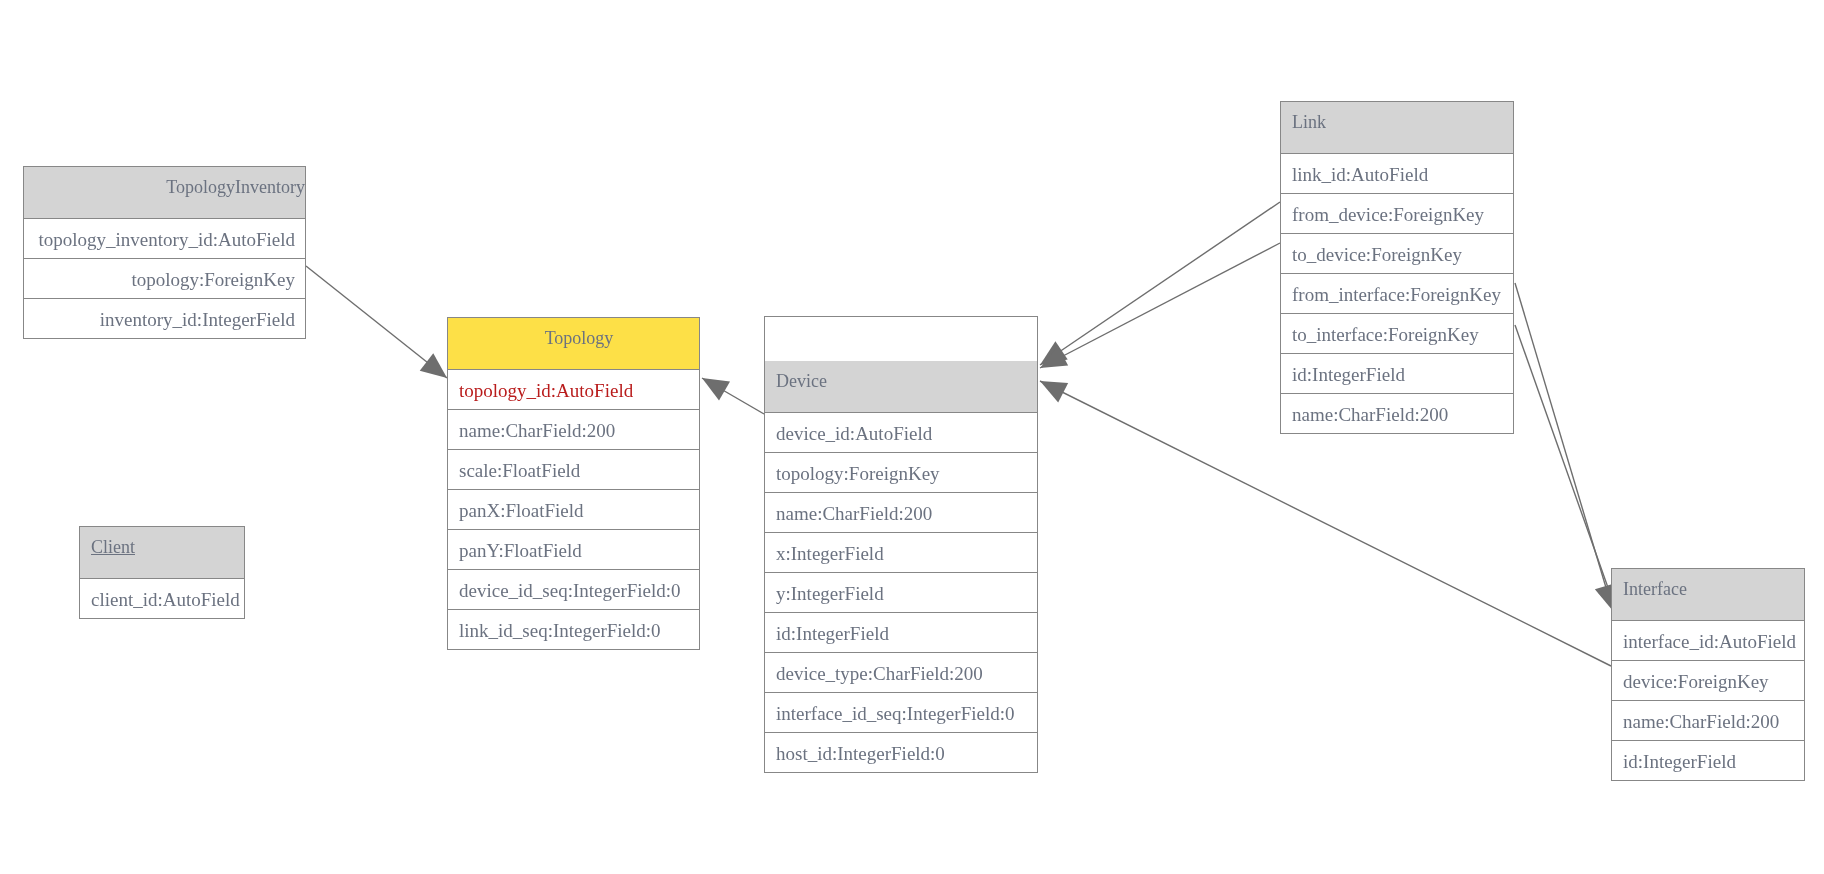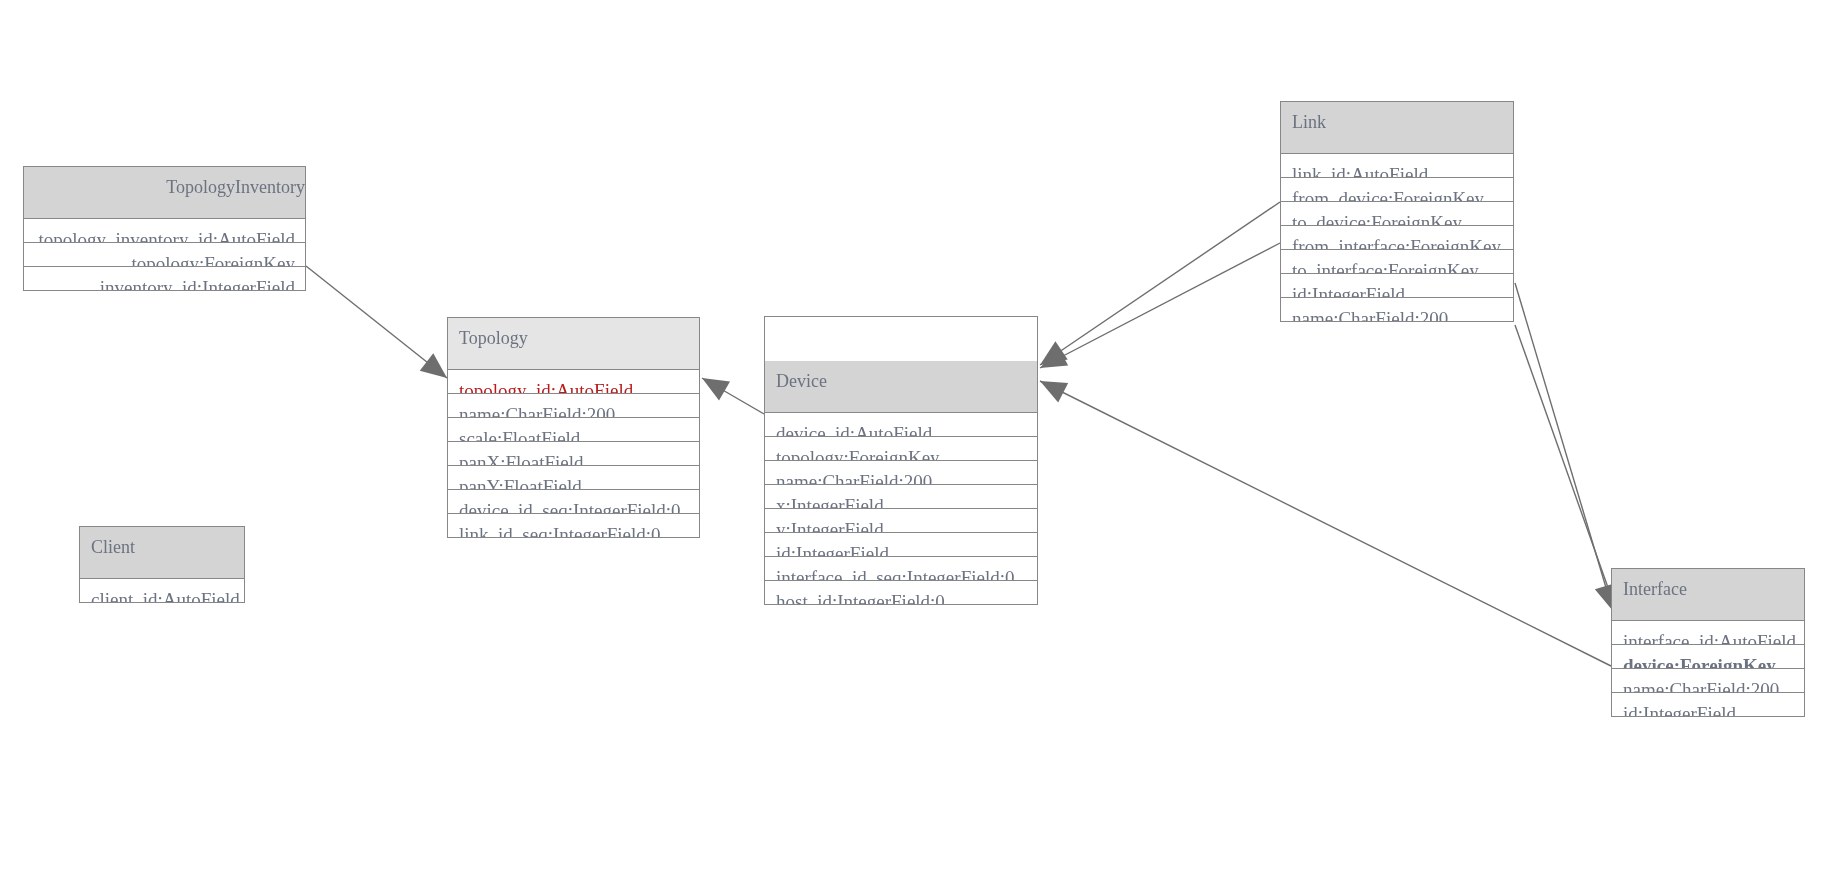--- a/index.html
+++ b/index.html
@@ -40,21 +40,21 @@
     padding: 0 0 0 11px;
     color: #6b7280;
     font-size: 18px;
     white-space: nowrap;
     overflow: hidden;
   }
   .entity-row {
     box-sizing: border-box;
     background: #ffffff;
     border-bottom: 1px solid #878787;
-    height: 24px;
+    height: 40px;
     line-height: 41px;
     padding: 0 10px 0 11px;
     color: #6b7280;
     font-size: 19px;
     white-space: nowrap;
     overflow: hidden;
   }
 </style>
 </head>
 <body>
@@ -93,56 +93,57 @@
     </svg>
 
   <div id="entity-layer">
       <div class="entity" style="left: 23px; top: 166px; width: 283px; border-color: rgb(135, 135, 135); text-align: right;">
         <div class="entity-header" style="background: rgb(212, 212, 212); color: rgb(107, 114, 128); border-bottom-color: rgb(135, 135, 135);">TopologyInventory</div>
         <div class="entity-row" style="color: rgb(107, 114, 128); border-bottom-color: rgb(135, 135, 135);">topology_inventory_id:AutoField</div>
         <div class="entity-row" style="color: rgb(107, 114, 128); border-bottom-color: rgb(135, 135, 135);">topology:ForeignKey</div>
         <div class="entity-row" style="color: rgb(107, 114, 128); border-bottom-color: rgb(135, 135, 135);">inventory_id:IntegerField</div>
       </div>
       <div class="entity" style="left: 79px; top: 526px; width: 166px; border-color: rgb(135, 135, 135);">
-        <div class="entity-header" style="background: rgb(212, 212, 212); color: rgb(107, 114, 128); border-bottom-color: rgb(135, 135, 135);">Client</div>
+        <div class="entity-header" style="background: rgb(212, 212, 212); color: rgb(107, 114, 128); border-bottom-color: rgb(135, 135, 135); text-decoration: underline;">Client</div>
         <div class="entity-row" style="color: rgb(107, 114, 128); border-bottom-color: rgb(135, 135, 135);">client_id:AutoField</div>
       </div>
       <div class="entity" style="left: 447px; top: 317px; width: 253px; border-color: rgb(135, 135, 135);">
-        <div class="entity-header" style="background: #e5e5e5; color: rgb(107, 114, 128); border-bottom-color: rgb(135, 135, 135);">Topology</div>
+        <div class="entity-header" style="background: #fde047; color: rgb(107, 114, 128); border-bottom-color: rgb(135, 135, 135); text-align: center;">Topology</div>
         <div class="entity-row" style="color: #b91c1c; border-bottom-color: rgb(135, 135, 135);">topology_id:AutoField</div>
         <div class="entity-row" style="color: rgb(107, 114, 128); border-bottom-color: rgb(135, 135, 135);">name:CharField:200</div>
         <div class="entity-row" style="color: rgb(107, 114, 128); border-bottom-color: rgb(135, 135, 135);">scale:FloatField</div>
         <div class="entity-row" style="color: rgb(107, 114, 128); border-bottom-color: rgb(135, 135, 135);">panX:FloatField</div>
         <div class="entity-row" style="color: rgb(107, 114, 128); border-bottom-color: rgb(135, 135, 135);">panY:FloatField</div>
         <div class="entity-row" style="color: rgb(107, 114, 128); border-bottom-color: rgb(135, 135, 135);">device_id_seq:IntegerField:0</div>
         <div class="entity-row" style="color: rgb(107, 114, 128); border-bottom-color: rgb(135, 135, 135);">link_id_seq:IntegerField:0</div>
       </div>
       <div class="entity" style="left: 764px; top: 316px; width: 274px; border-color: rgb(135, 135, 135);">
         <div class="entity-header" style="background: rgb(212, 212, 212); color: rgb(107, 114, 128); border-bottom-color: rgb(135, 135, 135); margin-top: 44px;">Device</div>
         <div class="entity-row" style="color: rgb(107, 114, 128); border-bottom-color: rgb(135, 135, 135);">device_id:AutoField</div>
         <div class="entity-row" style="color: rgb(107, 114, 128); border-bottom-color: rgb(135, 135, 135);">topology:ForeignKey</div>
         <div class="entity-row" style="color: rgb(107, 114, 128); border-bottom-color: rgb(135, 135, 135);">name:CharField:200</div>
         <div class="entity-row" style="color: rgb(107, 114, 128); border-bottom-color: rgb(135, 135, 135);">x:IntegerField</div>
         <div class="entity-row" style="color: rgb(107, 114, 128); border-bottom-color: rgb(135, 135, 135);">y:IntegerField</div>
         <div class="entity-row" style="color: rgb(107, 114, 128); border-bottom-color: rgb(135, 135, 135);">id:IntegerField</div>
+        <div class="entity-row" style="color: rgb(107, 114, 128); border-bottom-color: rgb(135, 135, 135);">device_type:CharField:200</div>
         <div class="entity-row" style="color: rgb(107, 114, 128); border-bottom-color: rgb(135, 135, 135);">interface_id_seq:IntegerField:0</div>
         <div class="entity-row" style="color: rgb(107, 114, 128); border-bottom-color: rgb(135, 135, 135);">host_id:IntegerField:0</div>
       </div>
       <div class="entity" style="left: 1280px; top: 101px; width: 234px; border-color: rgb(135, 135, 135);">
         <div class="entity-header" style="background: rgb(212, 212, 212); color: rgb(107, 114, 128); border-bottom-color: rgb(135, 135, 135);">Link</div>
         <div class="entity-row" style="color: rgb(107, 114, 128); border-bottom-color: rgb(135, 135, 135);">link_id:AutoField</div>
         <div class="entity-row" style="color: rgb(107, 114, 128); border-bottom-color: rgb(135, 135, 135);">from_device:ForeignKey</div>
         <div class="entity-row" style="color: rgb(107, 114, 128); border-bottom-color: rgb(135, 135, 135);">to_device:ForeignKey</div>
         <div class="entity-row" style="color: rgb(107, 114, 128); border-bottom-color: rgb(135, 135, 135);">from_interface:ForeignKey</div>
         <div class="entity-row" style="color: rgb(107, 114, 128); border-bottom-color: rgb(135, 135, 135);">to_interface:ForeignKey</div>
         <div class="entity-row" style="color: rgb(107, 114, 128); border-bottom-color: rgb(135, 135, 135);">id:IntegerField</div>
         <div class="entity-row" style="color: rgb(107, 114, 128); border-bottom-color: rgb(135, 135, 135);">name:CharField:200</div>
       </div>
       <div class="entity" style="left: 1611px; top: 568px; width: 194px; border-color: rgb(135, 135, 135);">
         <div class="entity-header" style="background: rgb(212, 212, 212); color: rgb(107, 114, 128); border-bottom-color: rgb(135, 135, 135);">Interface</div>
         <div class="entity-row" style="color: rgb(107, 114, 128); border-bottom-color: rgb(135, 135, 135);">interface_id:AutoField</div>
-        <div class="entity-row" style="color: rgb(107, 114, 128); border-bottom-color: rgb(135, 135, 135); font-weight: bold;">device:ForeignKey</div>
+        <div class="entity-row" style="color: rgb(107, 114, 128); border-bottom-color: rgb(135, 135, 135);">device:ForeignKey</div>
         <div class="entity-row" style="color: rgb(107, 114, 128); border-bottom-color: rgb(135, 135, 135);">name:CharField:200</div>
         <div class="entity-row" style="color: rgb(107, 114, 128); border-bottom-color: rgb(135, 135, 135);">id:IntegerField</div>
       </div>
     </div>
 
 </div>
 
 </body></html>

